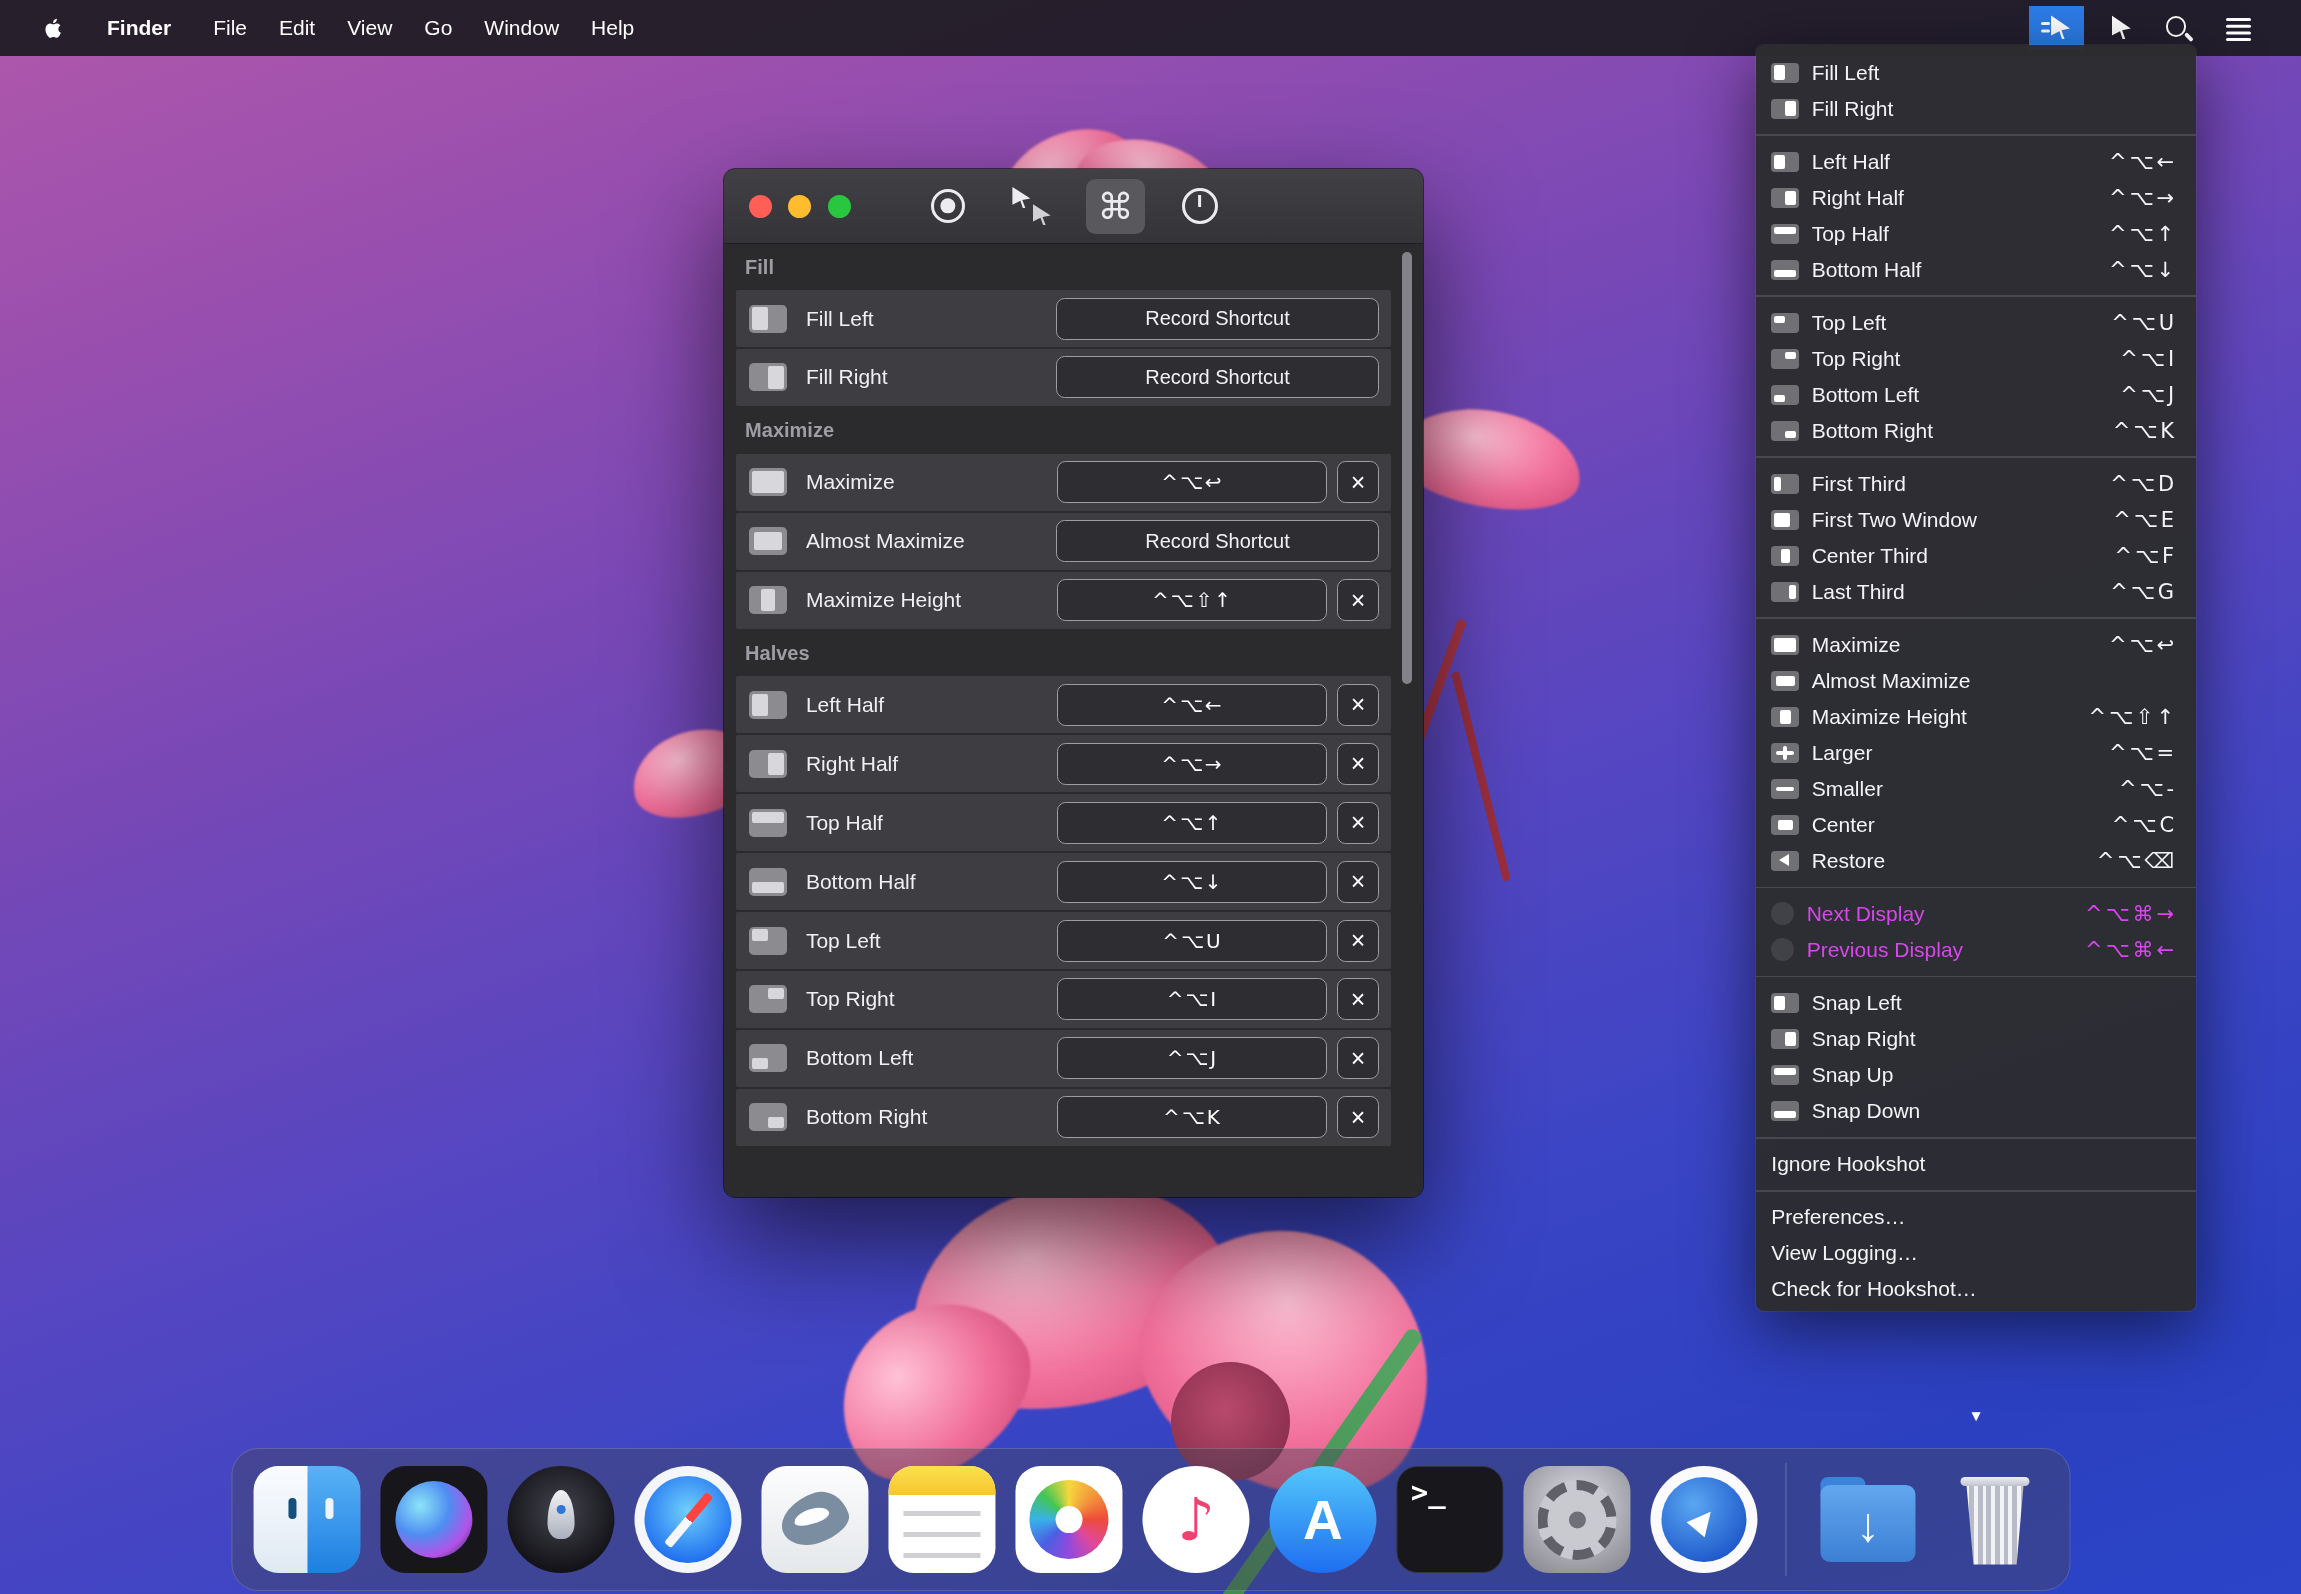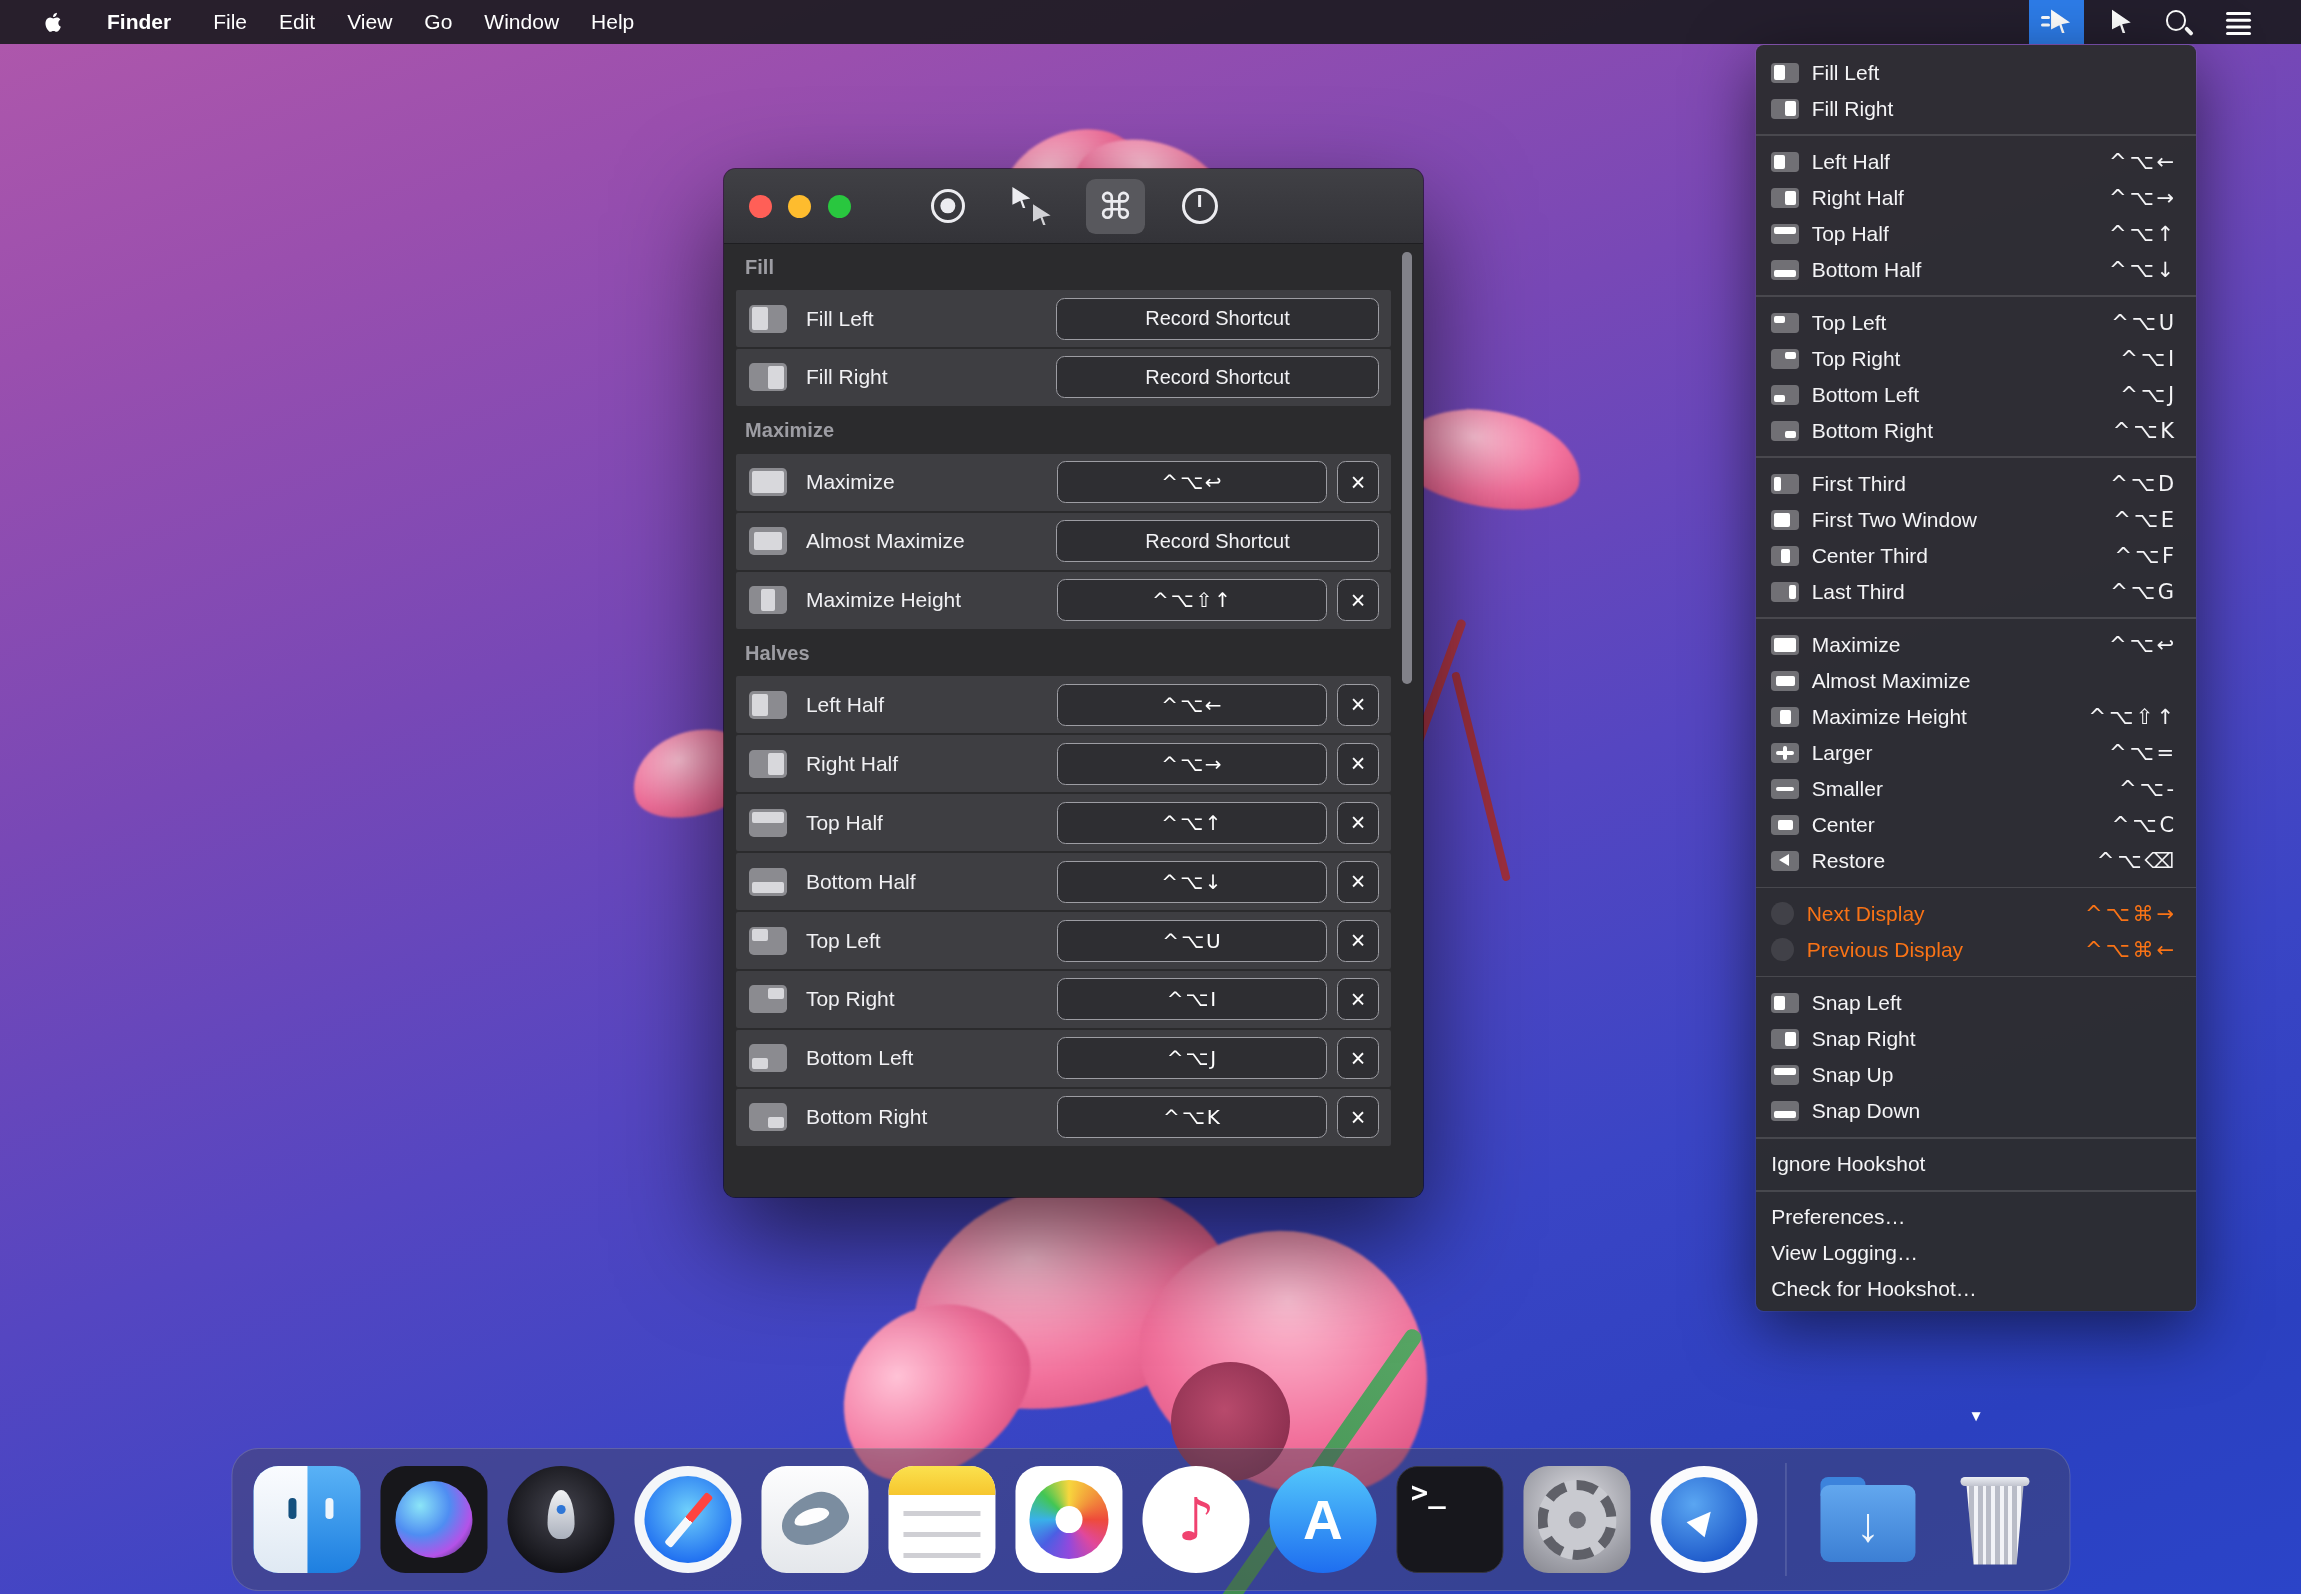--- a/index.html
+++ b/index.html
@@ -22,21 +22,21 @@
   .p6 { left:1142px; top:1233px; width:296px; height:253px; transform:rotate(28deg); }
   .p7 { left:832px; top:1310px; width:201px; height:158px; transform:rotate(-38deg); }
   .core { position:absolute; left:1171px; top:1362px; width:119px; height:119px; border-radius:50%;
     background: radial-gradient(circle at 45% 40%, #b84a6c, #8c2f4f 75%); }
   .stem { position:absolute; border-radius:7.6px; }
   .s1 { left:1415px; top:612px; width:8.6px; height:253px; background:#a83444; transform:rotate(20deg); }
   .s2 { left:1477px; top:669px; width:7.6px; height:215px; background:#9c2f3e; transform:rotate(-14deg); }
   .s3 { left:1310px; top:1300px; width:17px; height:344px; background:linear-gradient(180deg,#57a664,#3e8b4f); transform:rotate(35deg); }
 
   
-  .menubar { position:absolute; top:0; left:0; right:0; height:44px; z-index:20;
+  .menubar { position:absolute; top:0; left:0; right:0; height:56px; z-index:20;
     background:rgba(26,26,30,.9); color:#fff; display:flex; align-items:center; font-size:21px; }
   .mb-left { display:flex; align-items:center; gap:42px; padding-left:42px; }
   .apple { display:flex; align-items:center; }
   .apple svg { width:23px; height:27px; fill:#fff; display:block; }
   .mb-app { font-weight:700; }
   .mb-menus { display:flex; gap:32px; }
   .mb-right { margin-left:auto; display:flex; align-items:stretch; gap:5.7px; padding-right:36px; height:44px; }
   .status-item { width:55px; display:flex; align-items:center; justify-content:center; }
   .status-item.active { background:#2d7ce8; }
   .si-art { position:relative; width:31px; height:29px; }
@@ -131,21 +131,21 @@
     top:calc(50% - 6.7px); left:26%; }
   .wp-icon.display { width:23px; height:23px; border-radius:50%; background:#56565c; }
   .wp-icon.display::before { display:none; }
 
   
   .menu { position:absolute; left:1756px; top:45px; width:440px; z-index:30;
     background:rgba(44,44,48,.97); border-radius:7.6px; padding:9.6px 0 3.8px;
     box-shadow:0 19px 67px rgba(0,0,0,.55), 0 0 0 1px rgba(255,255,255,.08); }
   .menu-item { height:36px; display:flex; align-items:center; gap:12.4px; padding:0 19px 0 15.3px;
     color:#f4f4f6; font-size:21px; }
-  .menu-item.disabled { color:#f97316; }
+  .menu-item.disabled { color:#d946ef; }
   .menu-item.disabled .wp-icon { opacity:.5; }
   .mi-label { white-space:nowrap; }
   .mi-short { margin-left:auto; letter-spacing:2.9px; font-family:"DejaVu Sans", sans-serif; }
   .menu-sep { height:1.9px; background:rgba(255,255,255,.13); margin:7.6px 0; }
   .menu-scroll { height:25px; display:flex; align-items:center; justify-content:center; color:#fff; font-size:15.3px; }
 
   
   .dock { position:absolute; left:50%; bottom:2.9px; transform:translateX(-50%); height:143px; z-index:15;
     display:flex; align-items:center; gap:20px; padding:0 21px;
     background:rgba(70,70,85,.42); border:1px solid rgba(255,255,255,.16); border-radius:27px; }

